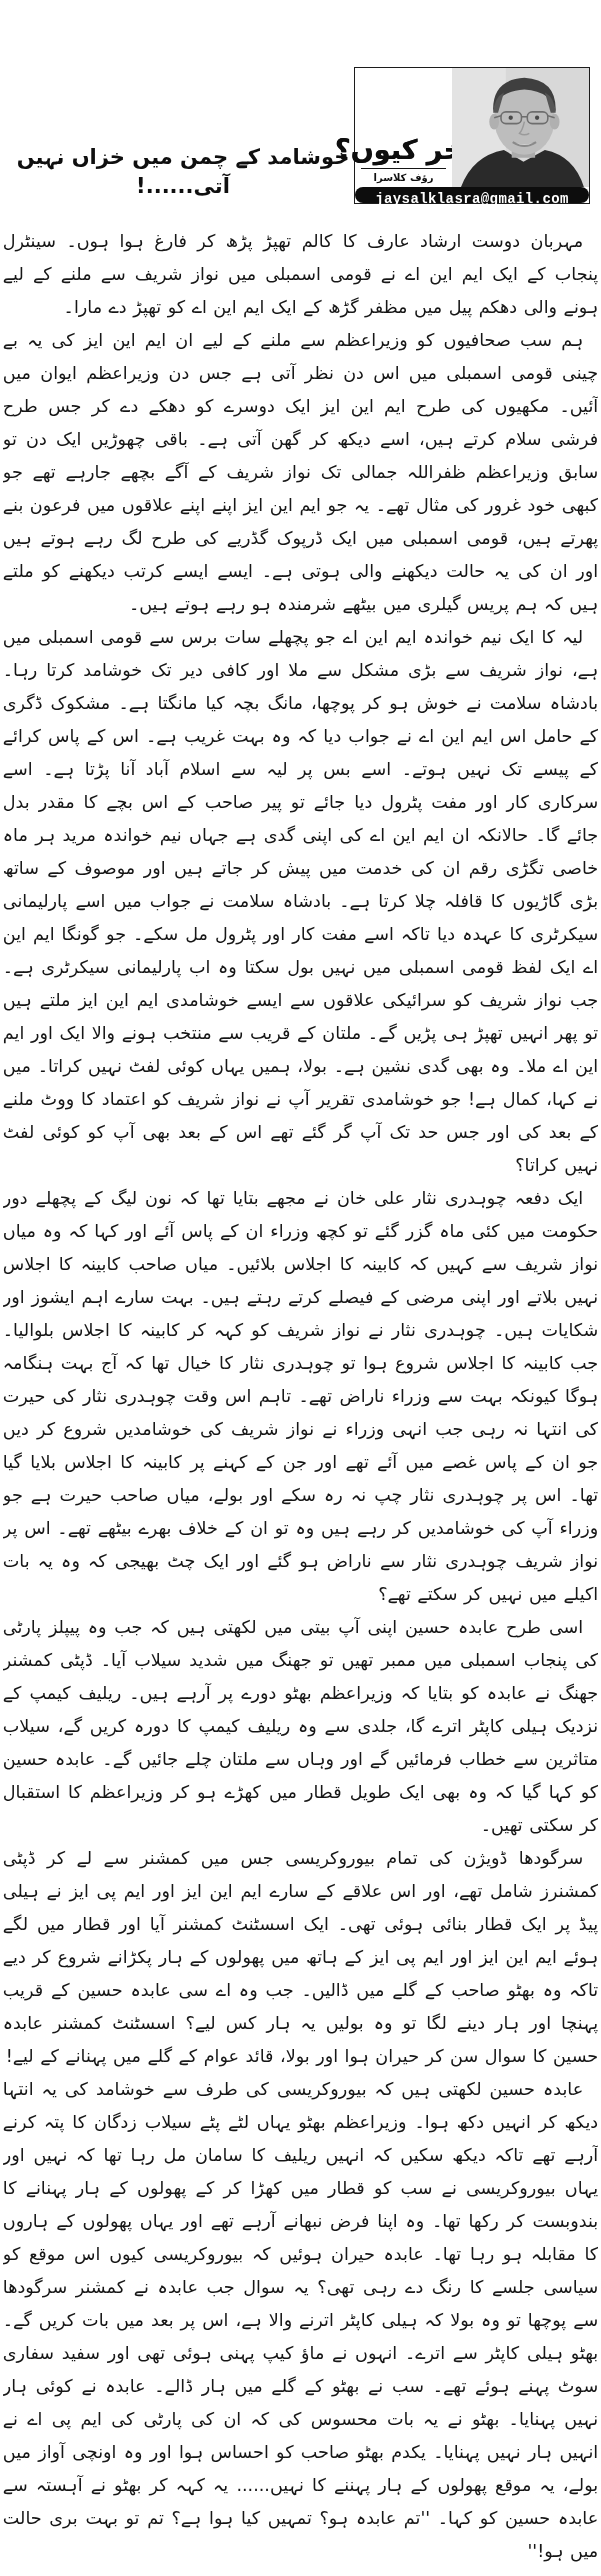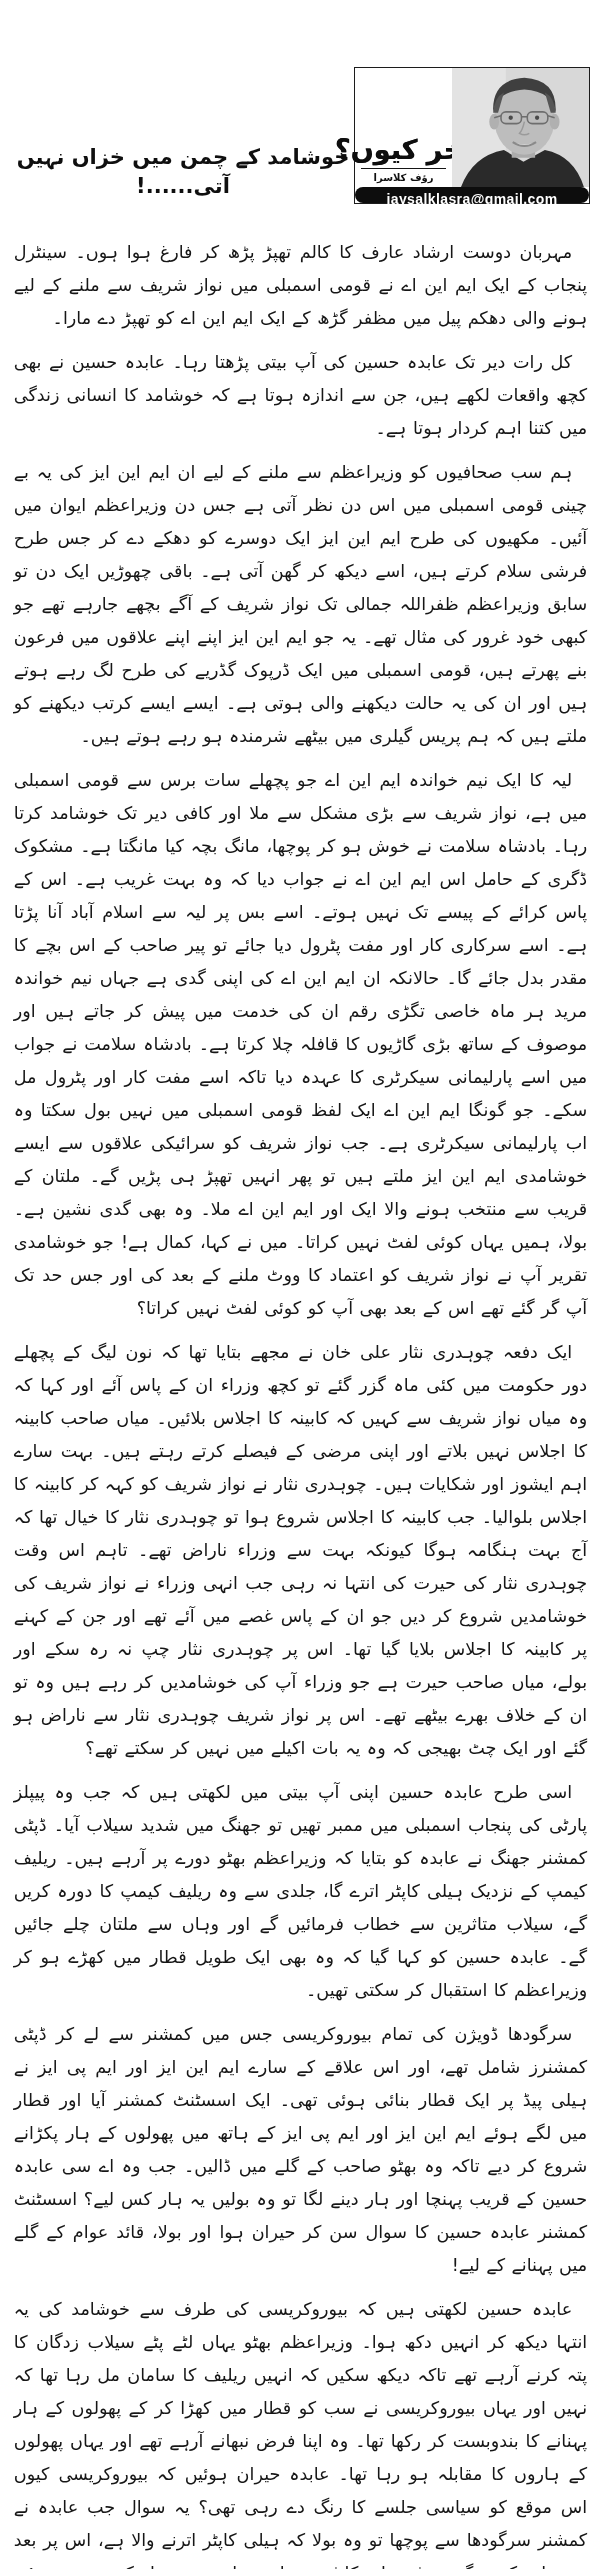--- a/index.html
+++ b/index.html
@@ -40,40 +40,40 @@
     font-size:10px;font-weight:bold;color:#101010;
     white-space:nowrap;line-height:1.2;
   }
   .photo{width:137px;overflow:hidden;background:#d9d9d9;}
   .photo svg{display:block;width:100%;height:100%;}
   .email-bar{
     height:16px;line-height:24px;
     background:#0d0d0d;color:#ffffff;
     font-weight:bold;font-size:14px;
     text-align:center;letter-spacing:0.4px;
-    font-family:Liberation Sans, sans-serif;
+    font-family:Liberation Mono, monospace;
     border-radius:12px;
   }
   
   .article-title{
     position:absolute;top:137px;left:0;
     width:354px;margin:6px;
     direction:rtl;text-align:center;
     font-size:21px;font-weight:bold;color:#0f0f0f;
     line-height:1.4;
   }
   
   .article-body{
     position:absolute;top:225px;left:2.8px;right:2.8px;bottom:7.4px;
     overflow:hidden;
     direction:rtl;
     text-align:justify;
   }
   .article-body p{
-    margin:11px;
+    margin:0;
     font-size:17.6px;
     line-height:33px;
     color:#161616;
     text-indent:15px;
     word-spacing:0.9px;
   }
 </style>
 </head>
 <body>
 
@@ -120,21 +120,20 @@
         </svg>
       </div>
     </div>
     <div class="email-bar">jaysalklasra@gmail.com</div>
   </div>
 
   <h1 class="article-title">خوشامد کے چمن میں خزاں نہیں آتی......!</h1>
 
   <div class="article-body">
       <p>مہربان دوست ارشاد عارف کا کالم تھپڑ پڑھ کر فارغ ہوا ہوں۔ سینٹرل پنجاب کے ایک ایم این اے نے قومی اسمبلی میں نواز شریف سے ملنے کے لیے ہونے والی دھکم پیل میں مظفر گڑھ کے ایک ایم این اے کو تھپڑ دے مارا۔</p>
-      <p>کل رات دیر تک عابدہ حسین کی آپ بیتی پڑھتا رہا۔ عابدہ حسین نے بھی کچھ واقعات لکھے ہیں، جن سے اندازہ ہوتا ہے کہ خوشامد کا انسانی زندگی میں کتنا اہم کردار ہوتا ہے۔</p>
       <p>ہم سب صحافیوں کو وزیراعظم سے ملنے کے لیے ان ایم این ایز کی یہ بے چینی قومی اسمبلی میں اس دن نظر آتی ہے جس دن وزیراعظم ایوان میں آئیں۔ مکھیوں کی طرح ایم این ایز ایک دوسرے کو دھکے دے کر جس طرح فرشی سلام کرتے ہیں، اسے دیکھ کر گھن آتی ہے۔ باقی چھوڑیں ایک دن تو سابق وزیراعظم ظفراللہ جمالی تک نواز شریف کے آگے بچھے جارہے تھے جو کبھی خود غرور کی مثال تھے۔ یہ جو ایم این ایز اپنے اپنے علاقوں میں فرعون بنے پھرتے ہیں، قومی اسمبلی میں ایک ڈرپوک گڈریے کی طرح لگ رہے ہوتے ہیں اور ان کی یہ حالت دیکھنے والی ہوتی ہے۔ ایسے ایسے کرتب دیکھنے کو ملتے ہیں کہ ہم پریس گیلری میں بیٹھے شرمندہ ہو رہے ہوتے ہیں۔</p>
       <p>لیہ کا ایک نیم خواندہ ایم این اے جو پچھلے سات برس سے قومی اسمبلی میں ہے، نواز شریف سے بڑی مشکل سے ملا اور کافی دیر تک خوشامد کرتا رہا۔ بادشاہ سلامت نے خوش ہو کر پوچھا، مانگ بچہ کیا مانگتا ہے۔ مشکوک ڈگری کے حامل اس ایم این اے نے جواب دیا کہ وہ بہت غریب ہے۔ اس کے پاس کرائے کے پیسے تک نہیں ہوتے۔ اسے بس پر لیہ سے اسلام آباد آنا پڑتا ہے۔ اسے سرکاری کار اور مفت پٹرول دیا جائے تو پیر صاحب کے اس بچے کا مقدر بدل جائے گا۔ حالانکہ ان ایم این اے کی اپنی گدی ہے جہاں نیم خواندہ مرید ہر ماہ خاصی تگڑی رقم ان کی خدمت میں پیش کر جاتے ہیں اور موصوف کے ساتھ بڑی گاڑیوں کا قافلہ چلا کرتا ہے۔ بادشاہ سلامت نے جواب میں اسے پارلیمانی سیکرٹری کا عہدہ دیا تاکہ اسے مفت کار اور پٹرول مل سکے۔ جو گونگا ایم این اے ایک لفظ قومی اسمبلی میں نہیں بول سکتا وہ اب پارلیمانی سیکرٹری ہے۔ جب نواز شریف کو سرائیکی علاقوں سے ایسے خوشامدی ایم این ایز ملتے ہیں تو پھر انہیں تھپڑ ہی پڑیں گے۔ ملتان کے قریب سے منتخب ہونے والا ایک اور ایم این اے ملا۔ وہ بھی گدی نشین ہے۔ بولا، ہمیں یہاں کوئی لفٹ نہیں کراتا۔ میں نے کہا، کمال ہے! جو خوشامدی تقریر آپ نے نواز شریف کو اعتماد کا ووٹ ملنے کے بعد کی اور جس حد تک آپ گر گئے تھے اس کے بعد بھی آپ کو کوئی لفٹ نہیں کراتا؟</p>
       <p>ایک دفعہ چوہدری نثار علی خان نے مجھے بتایا تھا کہ نون لیگ کے پچھلے دور حکومت میں کئی ماہ گزر گئے تو کچھ وزراء ان کے پاس آئے اور کہا کہ وہ میاں نواز شریف سے کہیں کہ کابینہ کا اجلاس بلائیں۔ میاں صاحب کابینہ کا اجلاس نہیں بلاتے اور اپنی مرضی کے فیصلے کرتے رہتے ہیں۔ بہت سارے اہم ایشوز اور شکایات ہیں۔ چوہدری نثار نے نواز شریف کو کہہ کر کابینہ کا اجلاس بلوالیا۔ جب کابینہ کا اجلاس شروع ہوا تو چوہدری نثار کا خیال تھا کہ آج بہت ہنگامہ ہوگا کیونکہ بہت سے وزراء ناراض تھے۔ تاہم اس وقت چوہدری نثار کی حیرت کی انتہا نہ رہی جب انہی وزراء نے نواز شریف کی خوشامدیں شروع کر دیں جو ان کے پاس غصے میں آئے تھے اور جن کے کہنے پر کابینہ کا اجلاس بلایا گیا تھا۔ اس پر چوہدری نثار چپ نہ رہ سکے اور بولے، میاں صاحب حیرت ہے جو وزراء آپ کی خوشامدیں کر رہے ہیں وہ تو ان کے خلاف بھرے بیٹھے تھے۔ اس پر نواز شریف چوہدری نثار سے ناراض ہو گئے اور ایک چٹ بھیجی کہ وہ یہ بات اکیلے میں نہیں کر سکتے تھے؟</p>
       <p>اسی طرح عابدہ حسین اپنی آپ بیتی میں لکھتی ہیں کہ جب وہ پیپلز پارٹی کی پنجاب اسمبلی میں ممبر تھیں تو جھنگ میں شدید سیلاب آیا۔ ڈپٹی کمشنر جھنگ نے عابدہ کو بتایا کہ وزیراعظم بھٹو دورے پر آرہے ہیں۔ ریلیف کیمپ کے نزدیک ہیلی کاپٹر اترے گا، جلدی سے وہ ریلیف کیمپ کا دورہ کریں گے، سیلاب متاثرین سے خطاب فرمائیں گے اور وہاں سے ملتان چلے جائیں گے۔ عابدہ حسین کو کہا گیا کہ وہ بھی ایک طویل قطار میں کھڑے ہو کر وزیراعظم کا استقبال کر سکتی تھیں۔</p>
       <p>سرگودھا ڈویژن کی تمام بیوروکریسی جس میں کمشنر سے لے کر ڈپٹی کمشنرز شامل تھے، اور اس علاقے کے سارے ایم این ایز اور ایم پی ایز نے ہیلی پیڈ پر ایک قطار بنائی ہوئی تھی۔ ایک اسسٹنٹ کمشنر آیا اور قطار میں لگے ہوئے ایم این ایز اور ایم پی ایز کے ہاتھ میں پھولوں کے ہار پکڑانے شروع کر دیے تاکہ وہ بھٹو صاحب کے گلے میں ڈالیں۔ جب وہ اے سی عابدہ حسین کے قریب پہنچا اور ہار دینے لگا تو وہ بولیں یہ ہار کس لیے؟ اسسٹنٹ کمشنر عابدہ حسین کا سوال سن کر حیران ہوا اور بولا، قائد عوام کے گلے میں پہنانے کے لیے!</p>
       <p>عابدہ حسین لکھتی ہیں کہ بیوروکریسی کی طرف سے خوشامد کی یہ انتہا دیکھ کر انہیں دکھ ہوا۔ وزیراعظم بھٹو یہاں لٹے پٹے سیلاب زدگان کا پتہ کرنے آرہے تھے تاکہ دیکھ سکیں کہ انہیں ریلیف کا سامان مل رہا تھا کہ نہیں اور یہاں بیوروکریسی نے سب کو قطار میں کھڑا کر کے پھولوں کے ہار پہنانے کا بندوبست کر رکھا تھا۔ وہ اپنا فرض نبھانے آرہے تھے اور یہاں پھولوں کے ہاروں کا مقابلہ ہو رہا تھا۔ عابدہ حیران ہوئیں کہ بیوروکریسی کیوں اس موقع کو سیاسی جلسے کا رنگ دے رہی تھی؟ یہ سوال جب عابدہ نے کمشنر سرگودھا سے پوچھا تو وہ بولا کہ ہیلی کاپٹر اترنے والا ہے، اس پر بعد میں بات کریں گے۔ بھٹو ہیلی کاپٹر سے اترے۔ انہوں نے ماؤ کیپ پہنی ہوئی تھی اور سفید سفاری سوٹ پہنے ہوئے تھے۔ سب نے بھٹو کے گلے میں ہار ڈالے۔ عابدہ نے کوئی ہار نہیں پہنایا۔ بھٹو نے یہ بات محسوس کی کہ ان کی پارٹی کی ایم پی اے نے انہیں ہار نہیں پہنایا۔ یکدم بھٹو صاحب کو احساس ہوا اور وہ اونچی آواز میں بولے، یہ موقع پھولوں کے ہار پہننے کا نہیں...... یہ کہہ کر بھٹو نے آہستہ سے عابدہ حسین کو کہا۔ ''تم عابدہ ہو؟ تمہیں کیا ہوا ہے؟ تم تو بہت بری حالت میں ہو!''</p>
     </div>
 
 </div>
 

